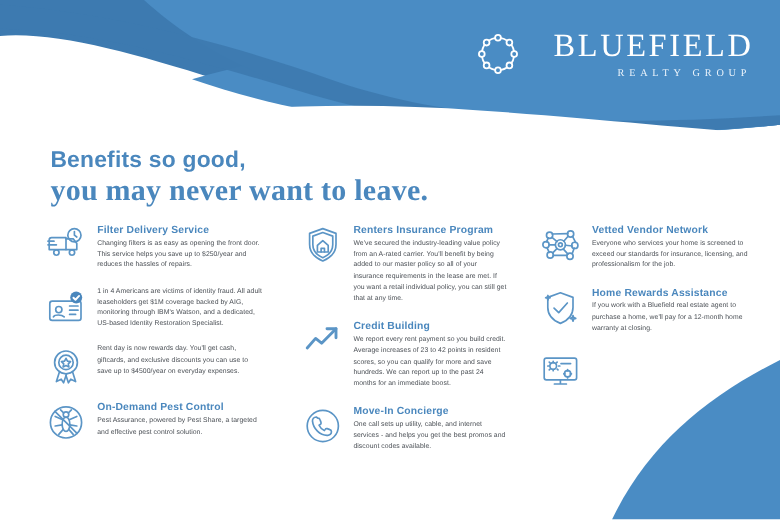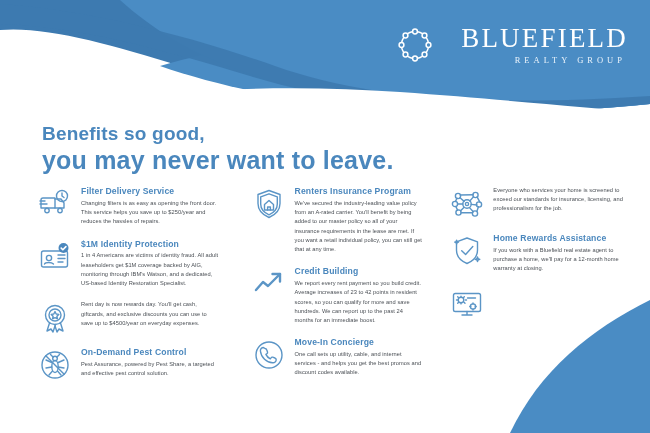--- a/index.html
+++ b/index.html
@@ -31,21 +31,21 @@
     font-size:8.5px;letter-spacing:4.0px;color:#eaf3fb;
     margin-top:4px;text-align:right;padding-right:2px;
   }
 
   
   .headline{
     position:absolute;left:42px;top:122px;
     color:#4a87bd;line-height:1.22;
   }
   .headline .l1{font-size:19px;font-weight:700;letter-spacing:.2px;display:block;}
-  .headline .l2{font-size:25px;font-weight:700;letter-spacing:.2px;display:block;}
+  .headline .l2{font-size:25px;font-weight:700;letter-spacing:.2px;display:block;font-family:Liberation Serif, serif;}
 
   
   .columns{
     position:absolute;left:38px;top:186px;width:588px;
     display:flex;gap:14px;align-items:flex-start;
   }
   .col{display:flex;flex-direction:column;}
   .col-1{width:186px;}
   .col-2{width:175px;margin-left:18px;}
   .col-3{width:180px;margin-left:14px;}
@@ -140,21 +140,20 @@
             <svg viewBox="0 0 32 32" fill="none" stroke="#5b95c6" stroke-width="1.4" stroke-linecap="round" stroke-linejoin="round">
               <rect x="2.5" y="10" width="26" height="16" rx="2"></rect>
               <circle cx="10" cy="17" r="2.6"></circle>
               <path d="M5.5 23c1-2 7-2 9 0"></path>
               <path d="M19 14h7M19 17.5h7M19 21h5"></path>
               <circle cx="24.5" cy="7" r="5" fill="#4a87bd" stroke="none"></circle>
               <path d="M22.2 7.1l1.7 1.7 3-3.2" stroke="#ffffff" stroke-width="1.6"></path>
             </svg>
           </span>
           <div class="benefit-text">
-            <div class="benefit-title">$1M Identity Protection</div>
             <p class="benefit-desc">1 in 4 Americans are victims of identity fraud. All adult leaseholders get $1M coverage backed by AIG, monitoring through IBM's Watson, and a dedicated, US-based Identity Restoration Specialist.</p>
           </div>
         </div>
         <div class="benefit">
           <span class="benefit-icon">
             <svg viewBox="0 0 32 32" fill="none" stroke="#5b95c6" stroke-width="1.4" stroke-linecap="round" stroke-linejoin="round">
               <circle cx="16" cy="13" r="9.5"></circle>
               <circle cx="16" cy="13" r="6"></circle>
               <path d="M16 9.6l1.2 2.4 2.6.4-1.9 1.8.5 2.6-2.4-1.2-2.4 1.2.5-2.6-1.9-1.8 2.6-.4z"></path>
               <path d="M10.5 21l-2.5 8 4-2 2 3 2.5-7.5"></path>
@@ -232,20 +231,21 @@
               <circle cx="24.5" cy="7" r="2.6"></circle>
               <circle cx="28" cy="16.5" r="2.6"></circle>
               <circle cx="24" cy="25.5" r="2.6"></circle>
               <circle cx="7.5" cy="24.5" r="2.6"></circle>
               <circle cx="4" cy="16" r="2.6"></circle>
               <path d="M9 9.8l4.2 3.6M22.4 8.9l-3.6 4.1M26 17l-5.8-.6M22.3 23.8l-3.8-4.2M9.6 22.8l3.5-3.6M6.6 16h5.2"></path>
               <path d="M9.2 7l13-.3M28.7 13.9l-2.6-5M25.9 23.2l1.6-4.5M10 24.8h11.5M4.9 18.6l1.8 3.8M4.5 13.4L6 10.2"></path>
             </svg>
           </span>
           <div class="benefit-text">
+            <div class="benefit-title">Vetted Vendor Network</div>
             <p class="benefit-desc">Everyone who services your home is screened to exceed our standards for insurance, licensing, and professionalism for the job.</p>
           </div>
         </div>
         <div class="benefit">
           <span class="benefit-icon">
             <svg viewBox="0 0 32 32" fill="none" stroke="#5b95c6" stroke-width="1.4" stroke-linecap="round" stroke-linejoin="round">
               <path d="M16 3l10.5 3.8v8.4c0 6.6-4.7 10.9-10.5 13.3C10.2 26.1 5.5 21.8 5.5 15.2V6.8z"></path>
               <path d="M10.7 15.7l3.9 3.8 7.2-8"></path>
               <path d="M26.5 22l.6 1.7 1.7.6-1.7.6-.6 1.7-.6-1.7-1.7-.6 1.7-.6z"></path>
               <path d="M5.6 5.2l.5 1.4 1.4.5-1.4.5-.5 1.4-.5-1.4-1.4-.5 1.4-.5z"></path>

